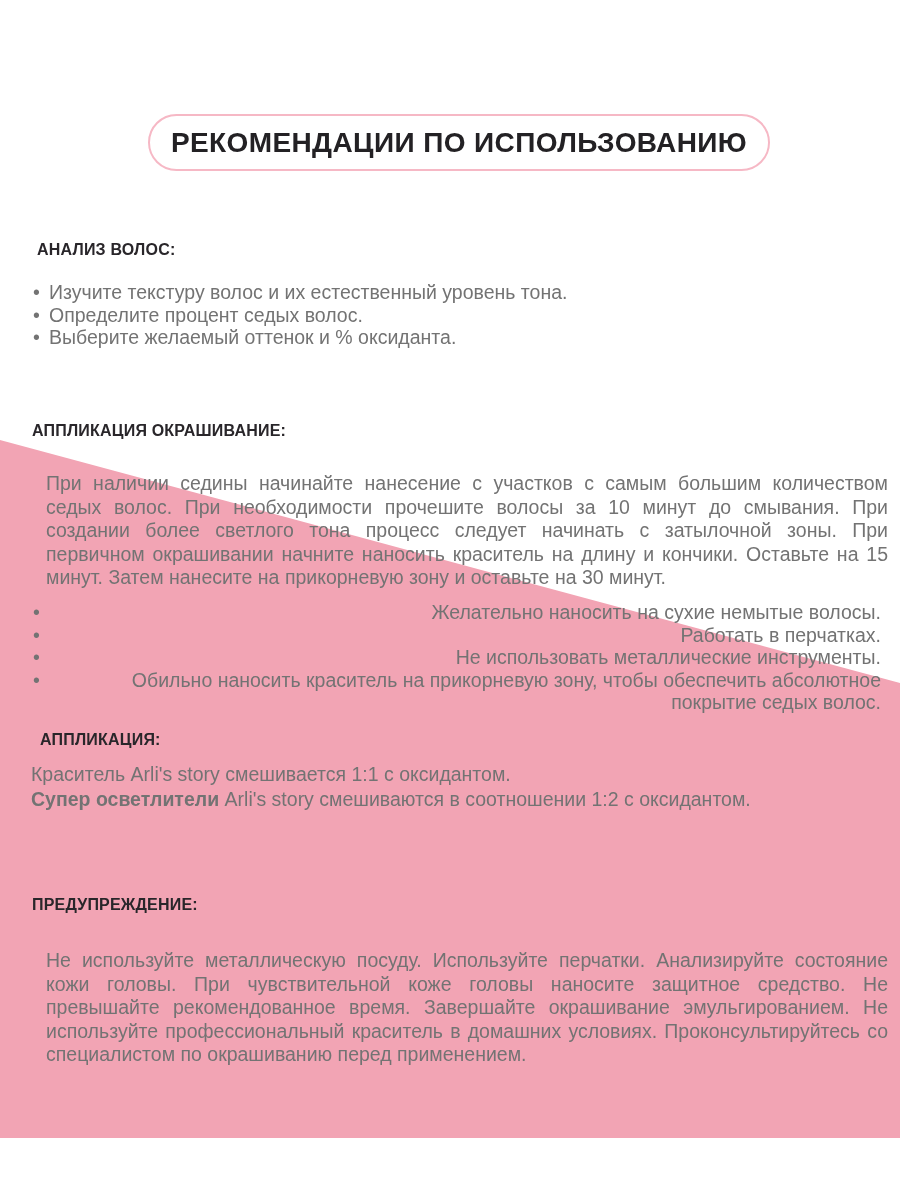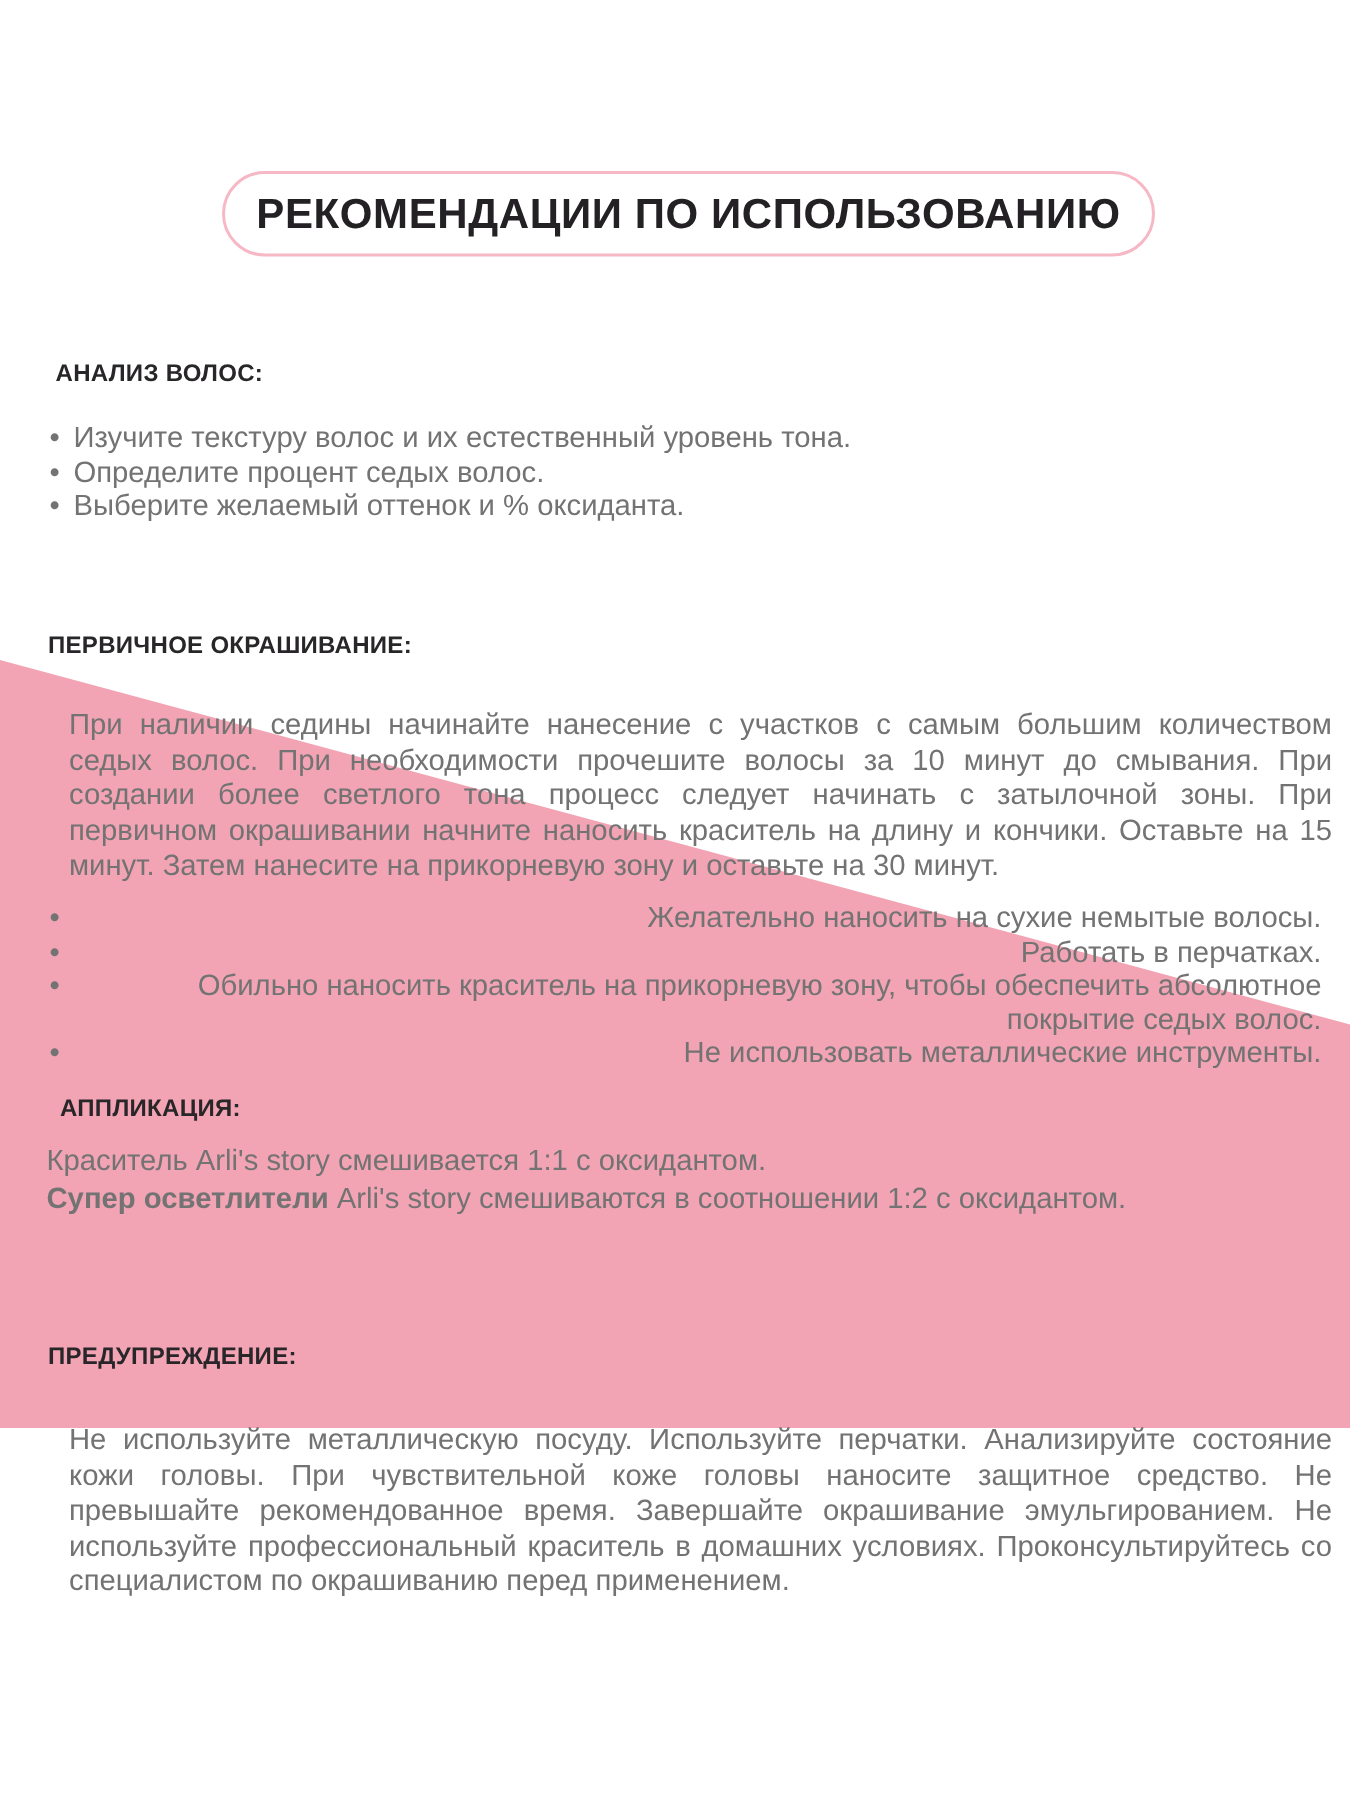--- a/index.html
+++ b/index.html
@@ -11,21 +11,21 @@
     height: 1200px;
     position: relative;
     background: #ffffff;
     font-family: "Liberation Sans", sans-serif;
     overflow: hidden;
   }
   .page {
     position: absolute;
     inset: 0;
     width: 900px;
-    height: 952px;
+    height: 1138px;
   }
   
   .pink-wedge {
     position: absolute;
     inset: 0;
     background: #F2A4B4;
     clip-path: polygon(0px 440px, 900px 683px, 900px 1200px, 0px 1200px);
     z-index: 0;
   }
   .content {
@@ -118,27 +118,27 @@
       <span class="title-text">РЕКОМЕНДАЦИИ ПО ИСПОЛЬЗОВАНИЮ</span>
     </div>
 
     <div class="section-heading" style="left:37px; top:241px;">АНАЛИЗ ВОЛОС:</div>
     <ul class="bullets body-text" style="top:281px;">
       <li>Изучите текстуру волос и их естественный уровень тона.</li>
       <li>Определите процент седых волос.</li>
       <li>Выберите желаемый оттенок и % оксиданта.</li>
     </ul>
 
-    <div class="section-heading" style="left:32px; top:422px;">ПЕРВИЧНОЕ ОКРАШИВАНИЕ:</div>
+    <div class="section-heading" style="left:32px; top:422px;">АППЛИКАЦИЯ ОКРАШИВАНИЕ:</div>
     <p class="para body-text" style="top:456px;">При наличии седины начинайте нанесение с участков с самым большим количеством седых волос. При необходимости прочешите волосы за 10 минут до смывания. При создании более светлого тона процесс следует начинать с затылочной зоны. При первичном окрашивании начните наносить краситель на длину и кончики. Оставьте на 15 минут. Затем нанесите на прикорневую зону и оставьте на 30 минут.</p>
     <ul class="bullets body-text" style="top:601px;text-align:right;">
       <li>Желательно наносить на сухие немытые волосы.</li>
       <li>Работать в перчатках.</li>
+      <li>Не использовать металлические инструменты.</li>
       <li>Обильно наносить краситель на прикорневую зону, чтобы обеспечить абсолютное покрытие седых волос.</li>
-      <li>Не использовать металлические инструменты.</li>
     </ul>
 
     <div class="section-heading" style="left:40px; top:731px;text-align:center;">АППЛИКАЦИЯ:</div>
     <p class="app-line body-text" style="top:763px;">Краситель Arli's story смешивается 1:1 с оксидантом.</p>
     <p class="app-line body-text" style="top:788px;"><span class="bold-run">Супер осветлители</span><span> Arli's story смешиваются в соотношении 1:2 с оксидантом.</span></p>
 
     <div class="section-heading" style="left:32px; top:896px;">ПРЕДУПРЕЖДЕНИЕ:</div>
     <p class="para body-text" style="top:933px;">Не используйте металлическую посуду. Используйте перчатки. Анализируйте состояние кожи головы. При чувствительной коже головы наносите защитное средство. Не превышайте рекомендованное время. Завершайте окрашивание эмульгированием. Не используйте профессиональный краситель в домашних условиях. Проконсультируйтесь со специалистом по окрашиванию перед применением.</p>
 
   </div>

